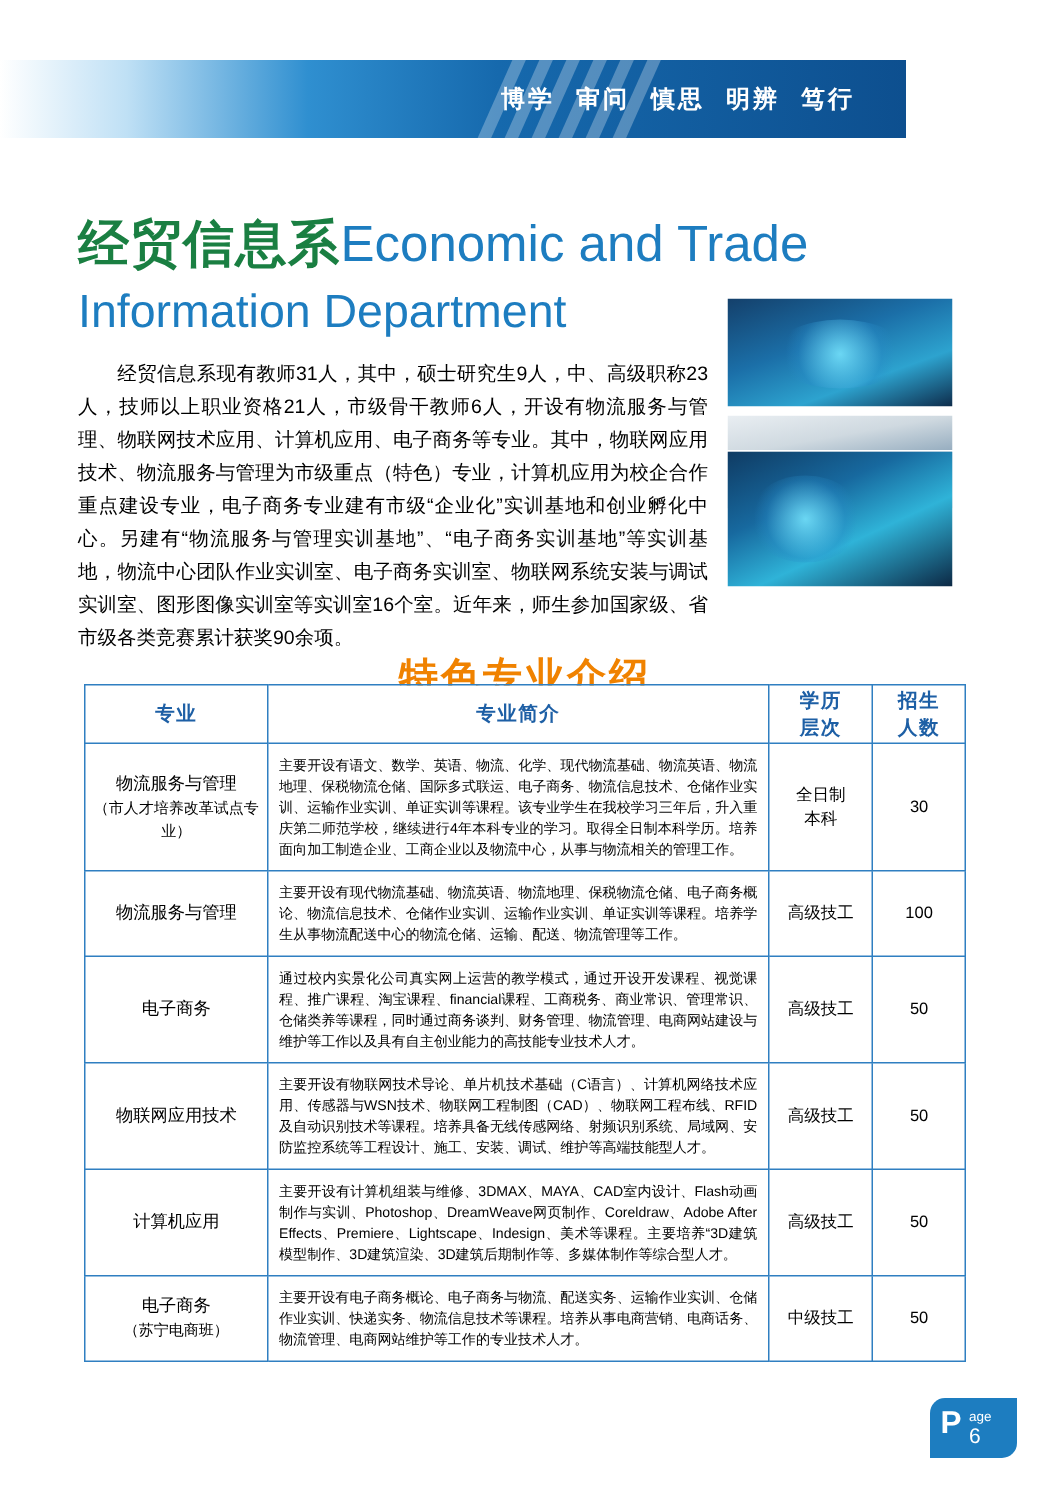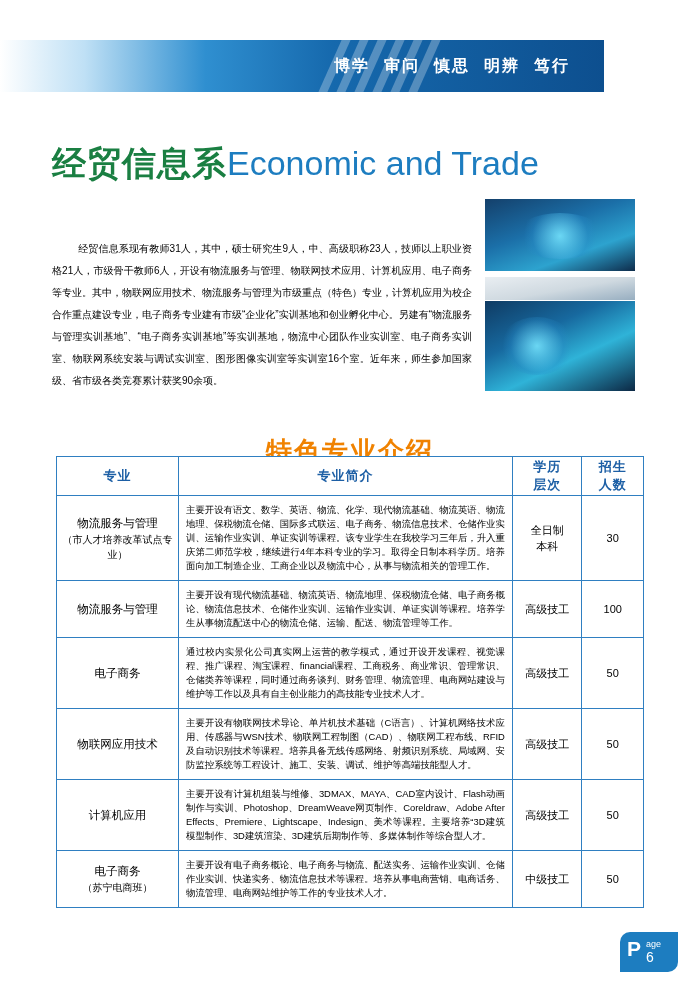--- a/index.html
+++ b/index.html
@@ -111,21 +111,21 @@
     border-radius: 50%;
     background: radial-gradient(circle, rgba(120,230,255,0.85) 0%, rgba(40,140,200,0.35) 55%, rgba(0,0,0,0) 72%);
   }
 
   
   .intro {
     position: absolute;
     left: 52px;
     top: 238px;
     width: 420px;
-    font-size: 10px;
+    font-size: 13px;
     line-height: 22px;
     text-align: justify;
     text-justify: inter-ideograph;
     color: #000;
   }
   .intro .indent { display: inline-block; width: 26px; }
 
   
   .section-heading {
     position: absolute;
@@ -248,20 +248,21 @@
     <span>慎思</span>
     <span>明辨</span>
     <span>笃行</span>
   </div>
 </div>
 
 <div class="title-block">
   <div class="title-line1">
     <span class="title-cn">经贸信息系</span><span class="title-en">Economic and Trade</span>
   </div>
+  <div class="title-line2">Information Department</div>
 </div>
 
 <div class="photo photo-1">
   <div class="photo-glow" style="left:30px;top:14px;width:90px;height:46px;"></div>
 </div>
 <div class="photo photo-2"></div>
 <div class="photo photo-3">
   <div class="photo-glow" style="left:14px;top:16px;width:76px;height:58px;"></div>
 </div>
 

